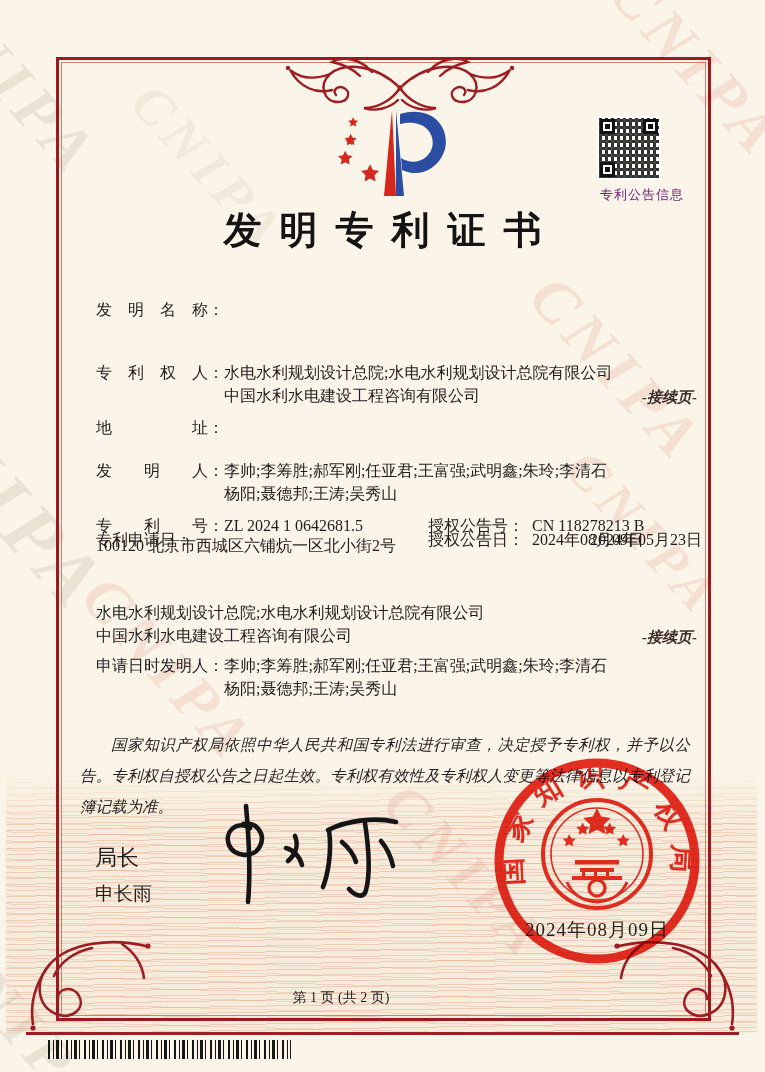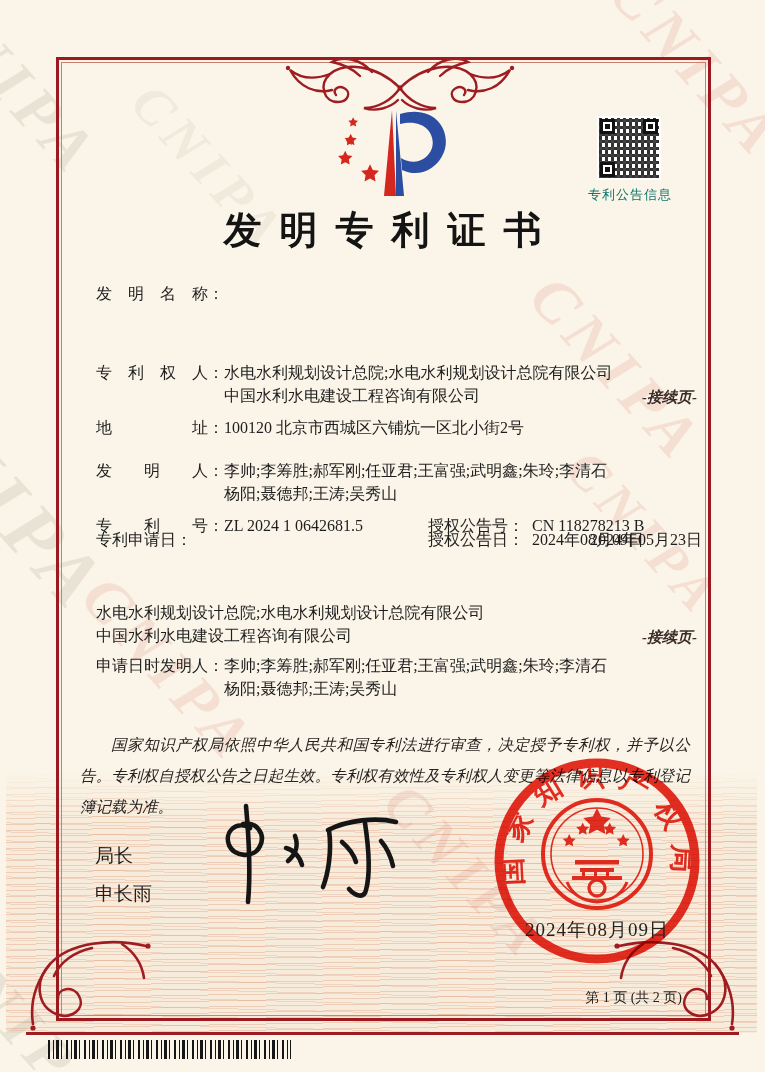--- a/index.html
+++ b/index.html
@@ -25,44 +25,44 @@
   
   #cert-no{position:absolute;left:95px;top:103px;font-size:17px;letter-spacing:1.5px;z-index:5;}
   #logo{position:absolute;left:330px;top:106px;z-index:5;}
   #qr{position:absolute;left:597px;top:116px;width:64px;height:64px;background:#fdfdfb;z-index:5;}
   #qr .mesh{position:absolute;inset:2px;
      background-image:repeating-linear-gradient(90deg,#161616 0 3px,transparent 3px 6px),
                       repeating-linear-gradient(0deg,#161616 0 3px,transparent 3px 7px);
      background-blend-mode:screen;opacity:.88;}
   .finder{position:absolute;width:9px;height:9px;border:3px solid #111;background:#fff;z-index:2;}
   .finder::after{content:"";position:absolute;left:2px;top:2px;width:5px;height:5px;background:#111;}
-  #qr-label{position:absolute;left:576px;top:186px;width:108px;text-align:center;font-size:13px;
-     color:#0f766e;letter-spacing:1px;z-index:5;}
+  #qr-label{position:absolute;left:576px;top:186px;width:108px;text-align:right;font-size:13px;
+     color:#701a75;letter-spacing:1px;z-index:5;}
   #title{position:absolute;left:0;top:205px;width:765px;text-align:center;font-size:38px;font-weight:600;
      letter-spacing:18px;text-indent:18px;color:#141414;z-index:5;}
   
   .row{position:absolute;left:96px;width:606px;font-size:16px;line-height:23px;z-index:5;display:flex;}
   .row .lbl{flex:0 0 118px;white-space:nowrap;}
   .row .val{flex:1;}
   .note{position:absolute;left:546px;top:25px;font-size:15px;font-weight:700;font-style:italic;color:#3d2b28;}
   .subcol{position:absolute;left:332px;top:0;display:flex;}
   .subcol .lbl2{white-space:nowrap;}
   
   #legal{position:absolute;left:80px;top:729px;width:610px;font-size:15.5px;line-height:31px;
      text-align:justify;text-indent:2em;font-style:italic;color:#262220;z-index:5;}
   
-  #signer-role{position:absolute;left:95px;top:843px;font-size:19px;z-index:6;
+  #signer-role{position:absolute;left:95px;top:843px;font-size:22px;z-index:6;
      font-family:"Liberation Sans","DejaVu Sans",sans-serif;}
   #signer-name{position:absolute;left:95px;top:881px;font-size:19px;z-index:6;
      font-family:"Liberation Sans","DejaVu Sans",sans-serif;}
   #signature{position:absolute;left:198px;top:798px;z-index:6;}
   
   #seal{position:absolute;left:490px;top:754px;z-index:7;mix-blend-mode:multiply;opacity:.96;}
   
-  #footer{position:absolute;left:0;top:989px;width:682px;text-align:right;font-size:14px;z-index:5;}
+  #footer{position:absolute;left:0;top:989px;width:682px;text-align:center;font-size:14px;z-index:5;}
   #bottom-rule{position:absolute;left:26px;top:1032px;width:713px;height:2.5px;background:#9e1d22;z-index:4;}
   #barcode{position:absolute;left:48px;top:1040px;width:243px;height:19px;z-index:5;
     background:repeating-linear-gradient(90deg,#161616 0 2px,transparent 2px 5px,#161616 5px 6px,
       transparent 6px 8px,#161616 8px 11px,transparent 11px 13px,#161616 13px 14px,transparent 14px 18px);}
   .ornament{position:absolute;z-index:4;}
   svg{display:block;}
 </style>
 </head>
 <body>
 
@@ -117,34 +117,34 @@
   <div id="qr">
     <div class="mesh"></div>
     <div class="finder" style="left:3px;top:3px;"></div>
     <div class="finder" style="right:3px;top:3px;"></div>
     <div class="finder" style="left:3px;bottom:3px;"></div>
   </div>
   <div id="qr-label">专利公告信息</div>
 
   <div id="title">发明专利证书</div>
 
-  <div class="row" style="top:282px;">
+  <div class="row" style="top:298px;">
     <span class="lbl">发　明　名　称：</span>
   </div>
 
   <div class="row" style="top:361px;">
     <span class="lbl">专　利　权　人：</span>
     <div class="val">
       <div>水电水利规划设计总院;水电水利规划设计总院有限公司</div>
       <div>中国水利水电建设工程咨询有限公司</div>
     </div>
     <span class="note">-接续页-</span>
   </div>
 
-  <div class="row" style="top:416px;">
+  <div class="row" style="top:416px;flex-direction:column;">
     <span class="lbl">地　　　　　址：</span>
     <div class="val">100120 北京市西城区六铺炕一区北小街2号</div>
   </div>
 
   <div class="row" style="top:459px;">
     <span class="lbl">发　　明　　人：</span>
     <div class="val">
       <div>李帅;李筹胜;郝军刚;任亚君;王富强;武明鑫;朱玲;李清石</div>
       <div>杨阳;聂德邦;王涛;吴秀山</div>
     </div>

